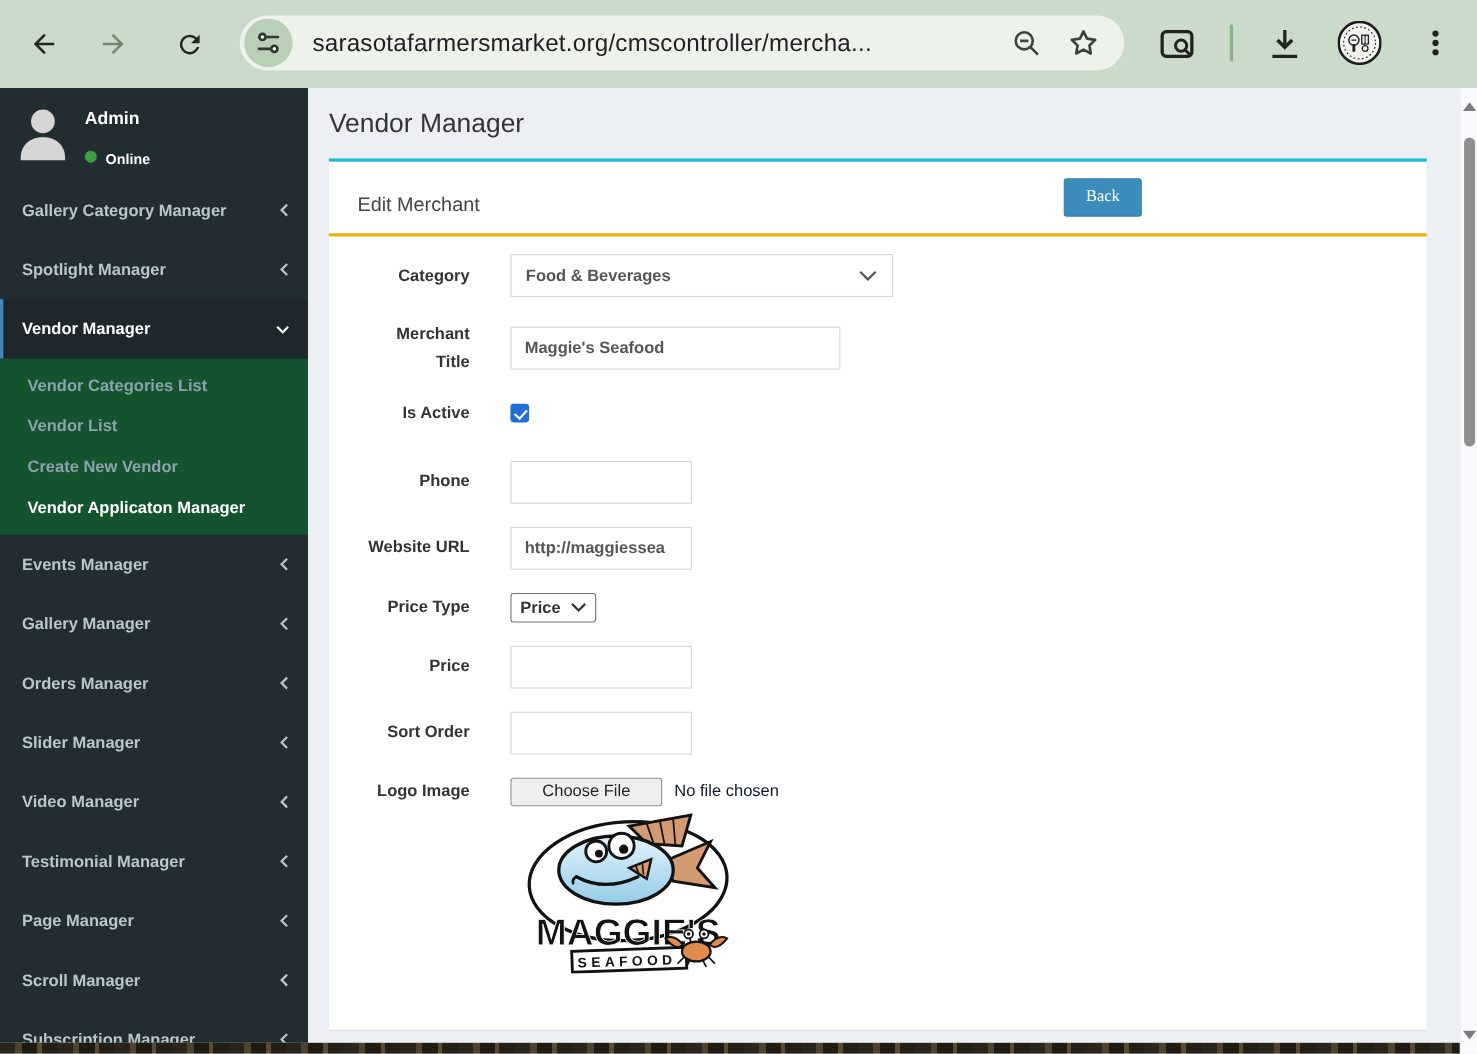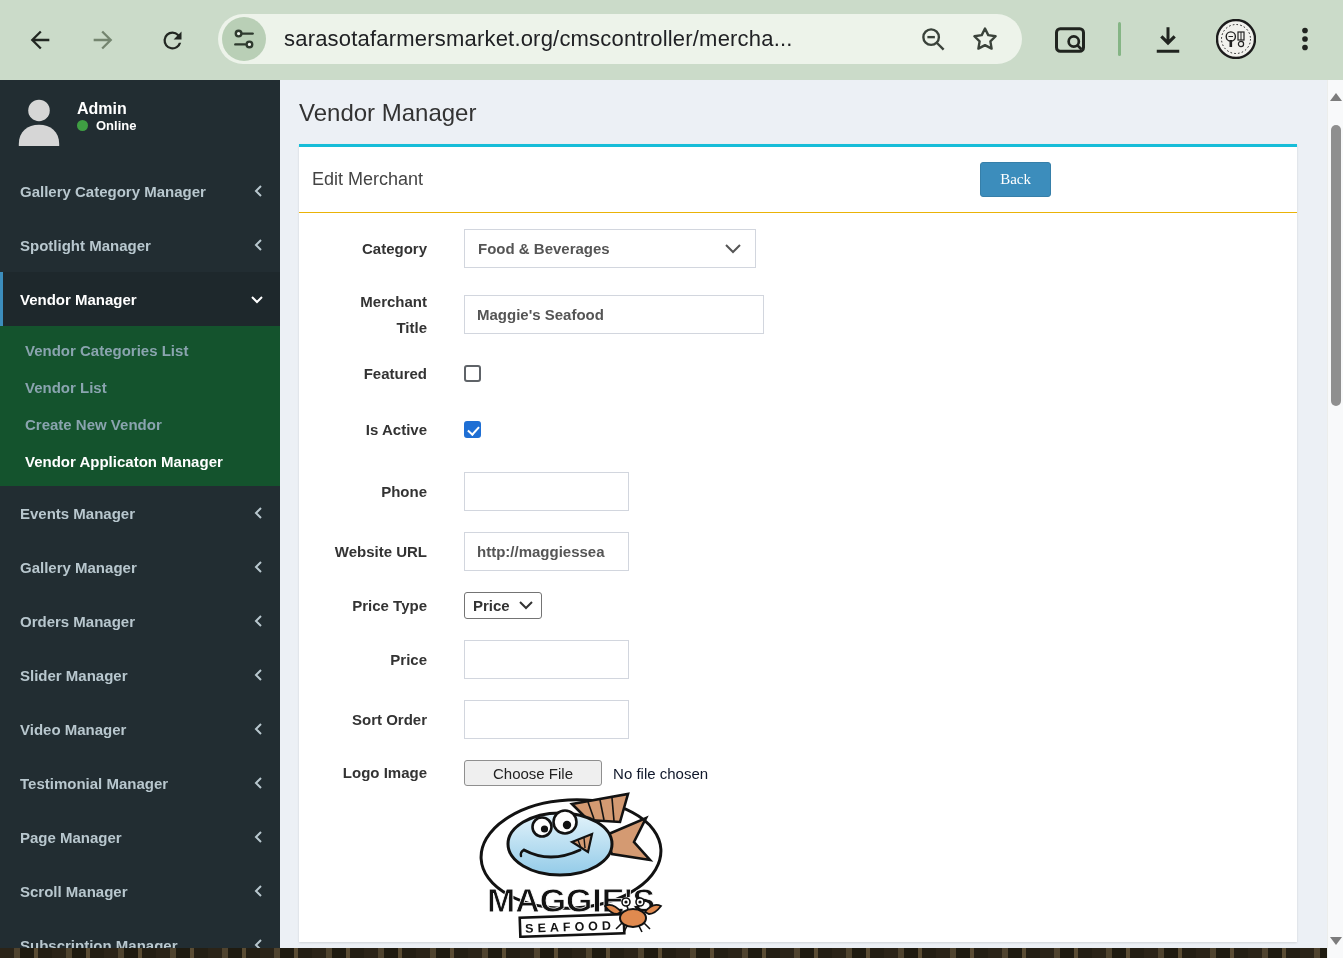--- a/index.html
+++ b/index.html
@@ -20,56 +20,56 @@
     flex:1 1 auto; letter-spacing:.2px; }
   .omni-ico { width:30px; height:30px; margin-right:22px; color:#3a423a; flex-shrink:0; cursor:pointer; }
   .right-ico { position:absolute; top:22px; color:#20241f; cursor:pointer; }
   .chrome-sep { position:absolute; left:1118px; top:22px; width:3px; height:34px; background:#85b585; border-radius:2px; }
   .avatar-ring { position:absolute; left:1216px; top:19px; width:40px; height:40px; border-radius:50%; cursor:pointer; }
 
   
   .sidebar { position:absolute; left:0; top:80px; width:280px; bottom:10px; background:#222d32; overflow:hidden; }
   .user-panel { display:flex; gap:14px; padding:16px 15px 6px 15px; height:76px; }
   .user-name { color:#fff; font-weight:bold; font-size:16px; margin-top:4px; }
-  .user-status { display:flex; align-items:center; gap:8px; margin-top:0; }
+  .user-status { display:flex; align-items:flex-start; gap:8px; margin-top:19px; }
   .status-dot { width:11px; height:11px; border-radius:50%; background:#3f9e43; }
   .status-text { color:#fff; font-weight:bold; font-size:13px; }
   .menu { margin-top:8px; }
   .si { height:54px; display:flex; align-items:center; padding:0 16px 0 20px;
     color:#b8c7ce; font-weight:bold; font-size:15px; cursor:pointer; }
   .si .chev { margin-left:auto; color:#b8c7ce; display:flex; }
   .si.active { background:#1e282c; color:#fff; border-left:3px solid #3c8dbc; padding-left:17px; }
   .si.active .chev { color:#fff; }
   .submenu { background:#14532d; padding:6px 0; }
   .ssi { height:37px; display:flex; align-items:center; padding-left:25px;
     color:#8aa4af; font-weight:bold; font-size:15px; cursor:pointer; }
   .ssi.active { color:#fff; }
 
   
   .content { position:absolute; left:280px; top:80px; right:16px; bottom:10px; background:#ecf0f5; overflow:hidden; }
   .page-title { margin:19px 0 0 19px; font-size:24px; color:#333; font-weight:normal; }
   .panel { margin:17px 30px 0 19px; background:#fff; border-top:3px solid #17bdd8;
     box-shadow:0 1px 2px rgba(0,0,0,.12); min-height:792px; }
-  .panel-header { display:flex; align-items:center; justify-content:space-between;
-    padding:15px 13px; border-bottom:1px solid #eab308; }
+  .panel-header { display:flex; align-items:flex-end; justify-content:space-between;
+    padding:15px 26px; border-bottom:3px solid #eab308; }
   .panel-title { font-size:18px; color:#444; font-weight:normal; }
   .btn-back { background:#3c8dbc; border:1px solid #367fa9; color:#fff; font-size:15px;
     padding:8px 19px; border-radius:3px; cursor:pointer; margin-right:233px;
     font-family:Liberation Serif, serif; }
 
   .form { padding:16px 0 0 14px; }
   .frow { display:flex; align-items:center; margin-bottom:21px; }
   .flabel { width:114px; text-align:right; font-weight:bold; color:#333; font-size:15px;
     line-height:1.7; margin-right:37px; flex-shrink:0; }
   .flabel.wrap { word-spacing:200px; line-height:1.7; }
   .inp { height:39px; border:1px solid #d2d6de; background:#fff; color:#555;
     font-family:"Liberation Sans", sans-serif; font-weight:bold; font-size:15px;
     padding:0 12px; width:300px; outline:none; }
   .inp.short { width:165px; }
-  .sel { width:292px; height:39px; border:1px solid #d2d6de; background:#fff; cursor:pointer;
+  .sel { width:348px; height:39px; border:1px solid #d2d6de; background:#fff; cursor:pointer;
     display:flex; align-items:center; justify-content:space-between; padding:0 13px;
     font-weight:bold; font-size:15px; color:#555; }
   .sel-small { border:1px solid #747474; border-radius:3px; background:#fff; cursor:pointer;
     height:27px; display:inline-flex; align-items:center; gap:9px; padding:0 8px;
     font-weight:bold; font-size:15px; color:#333; }
   .cbrow { margin-top:6px; margin-bottom:30px; }
   .cb { width:17px; height:17px; border:2px solid #5f6368; border-radius:3px; background:#fff; cursor:pointer; }
   .cb.checked { border-color:#1f6fd4; background:#1f6fd4; position:relative; }
   .cb.checked::after { content:""; position:absolute; left:4px; top:1px; width:5px; height:9px;
     border:solid #fff; border-width:0 2px 2px 0; transform:rotate(42deg); }
@@ -320,24 +320,20 @@
               <polyline points="2,2 9,9 16,2" fill="none" stroke="#555" stroke-width="2"></polyline>
             </svg>
         </div>
       </div>
 
       <div class="frow">
         <div class="flabel wrap">Merchant Title</div>
         <input class="inp" type="text" value="Maggie's Seafood" style="">
       </div>
 
-      <div class="frow cbrow">
-        <div class="flabel">Featured</div>
-        <div class="cb"></div>
-      </div>
 
       <div class="frow cbrow">
         <div class="flabel">Is Active</div>
         <div class="cb checked"></div>
       </div>
 
       <div class="frow">
         <div class="flabel">Phone</div>
         <input class="inp short" type="text" value="" style="">
       </div>

